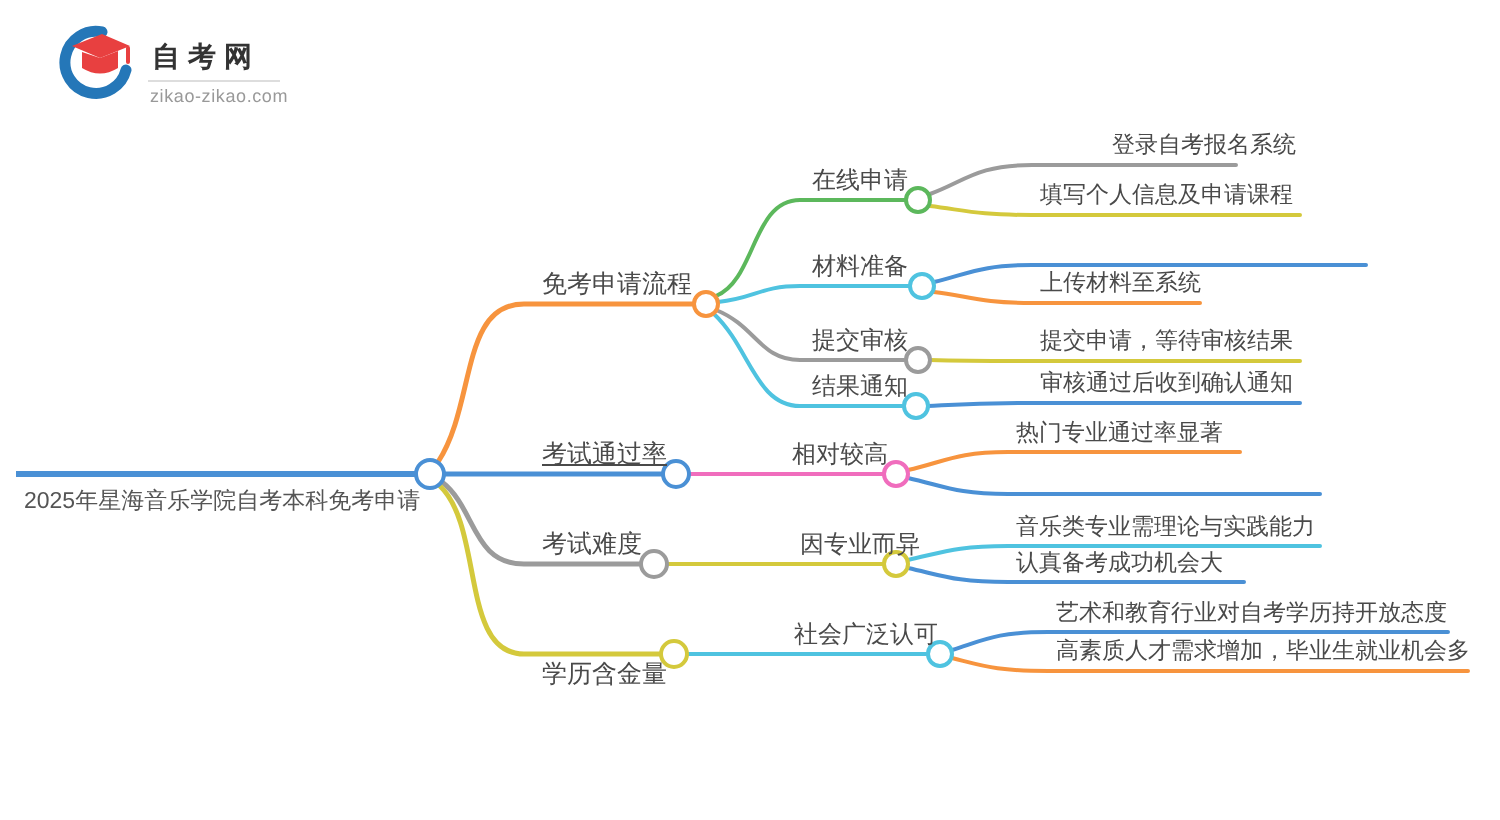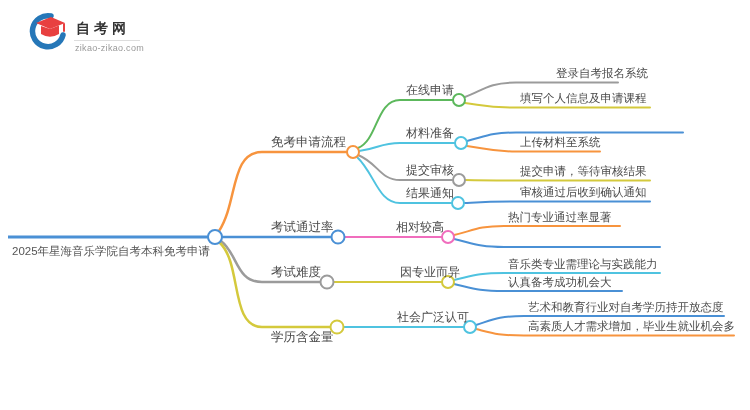--- a/index.html
+++ b/index.html
@@ -84,21 +84,21 @@
     <circle cx="459" cy="180" r="6" fill="#fff" stroke-width="2" stroke="#9b9b9b"></circle>
     <circle cx="458" cy="203" r="6" fill="#fff" stroke-width="2" stroke="#4fc3e0"></circle>
     <circle cx="448" cy="237" r="6" fill="#fff" stroke-width="2" stroke="#f06dbd"></circle>
     <circle cx="448" cy="282" r="6" fill="#fff" stroke-width="2" stroke="#d4c93c"></circle>
     <circle cx="470" cy="327" r="6" fill="#fff" stroke-width="2" stroke="#4fc3e0"></circle>
   </svg>
 
   <div class="lbl lbl-root" style="left:12px; top:220px;margin-top:24px;">2025年星海音乐学院自考本科免考申请</div>
 
   <div class="lbl lbl-l1" style="left:271px; top:135px;">免考申请流程</div>
-  <div class="lbl lbl-l1" style="left:271px; top:220px;">考试通过率</div>
+  <div class="lbl lbl-l1" style="left:271px; top:220px;text-decoration:underline;">考试通过率</div>
   <div class="lbl lbl-l1" style="left:271px; top:265px;">考试难度</div>
   <div class="lbl lbl-l1" style="left:271px; top:314px;margin-top:16px;">学历含金量</div>
 
   <div class="lbl lbl-l2" style="left:406px; top:83px;">在线申请</div>
   <div class="lbl lbl-l2" style="left:406px; top:126px;">材料准备</div>
   <div class="lbl lbl-l2" style="left:406px; top:163px;">提交审核</div>
   <div class="lbl lbl-l2" style="left:406px; top:186px;">结果通知</div>
   <div class="lbl lbl-l2" style="left:396px; top:220px;">相对较高</div>
   <div class="lbl lbl-l2" style="left:400px; top:265px;">因专业而异</div>
   <div class="lbl lbl-l2" style="left:397px; top:310px;">社会广泛认可</div>

